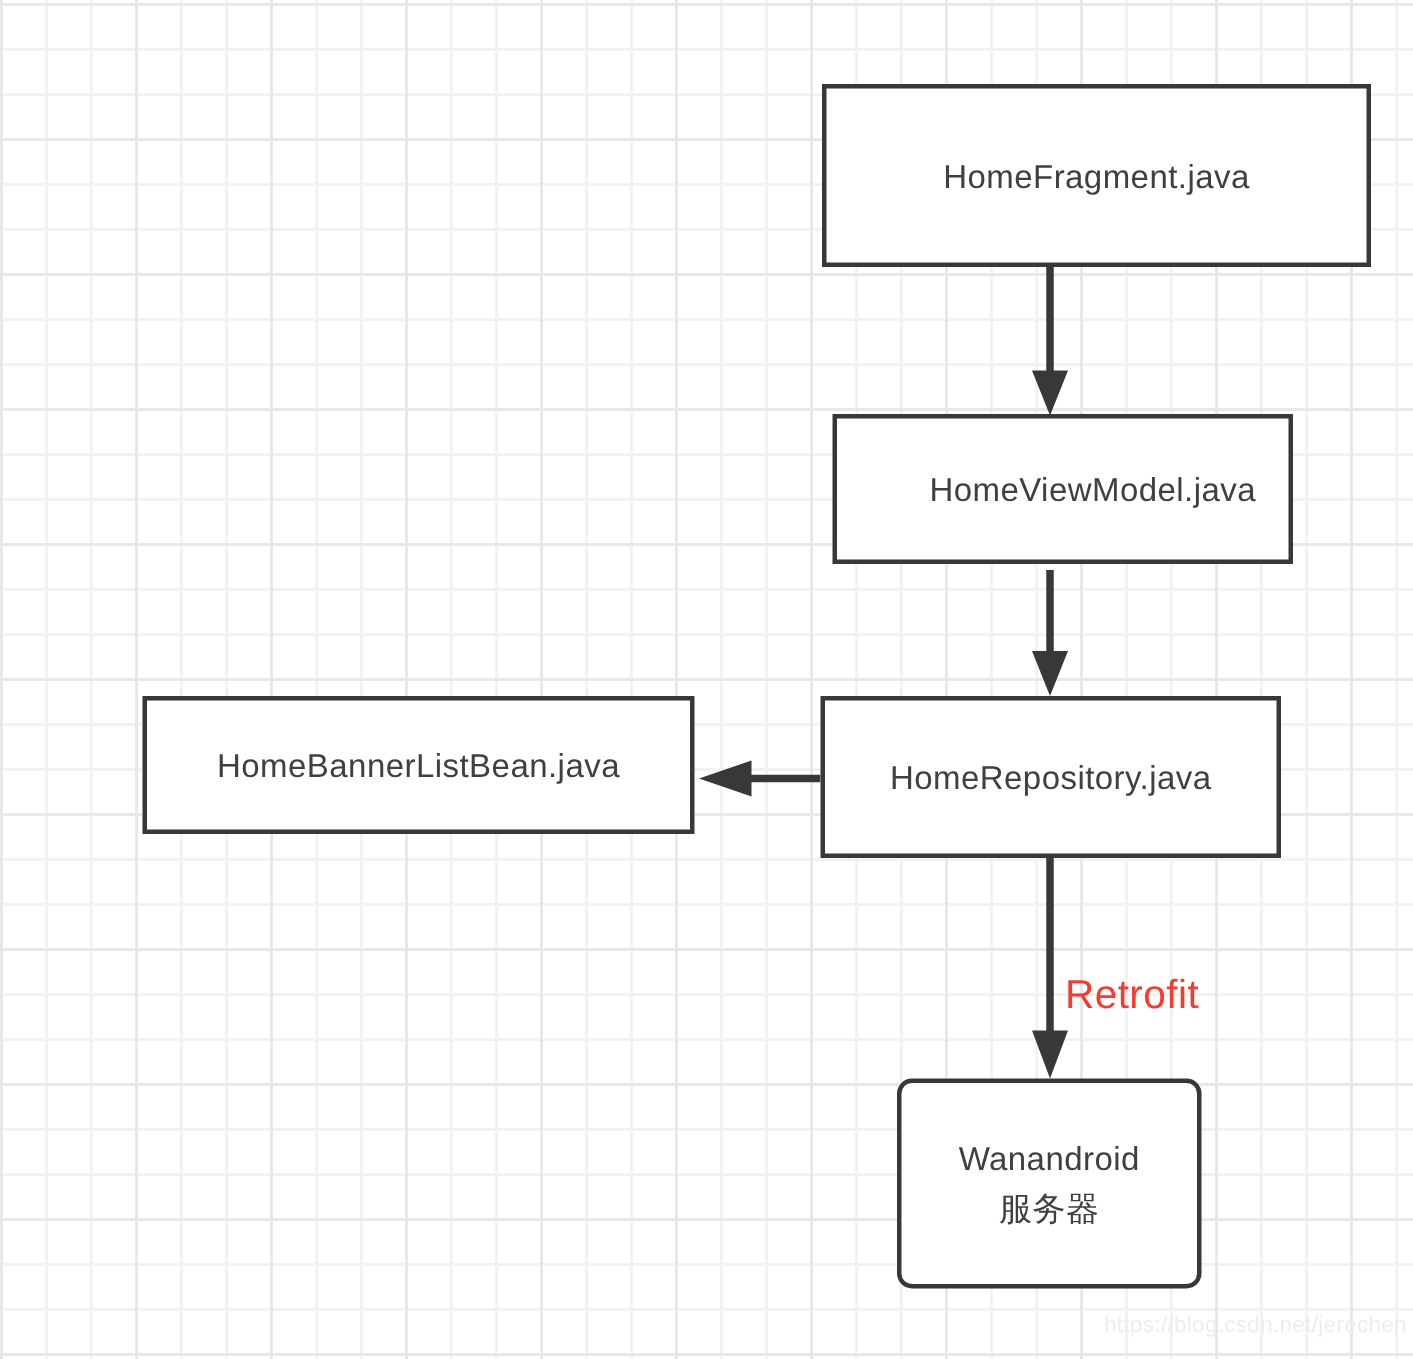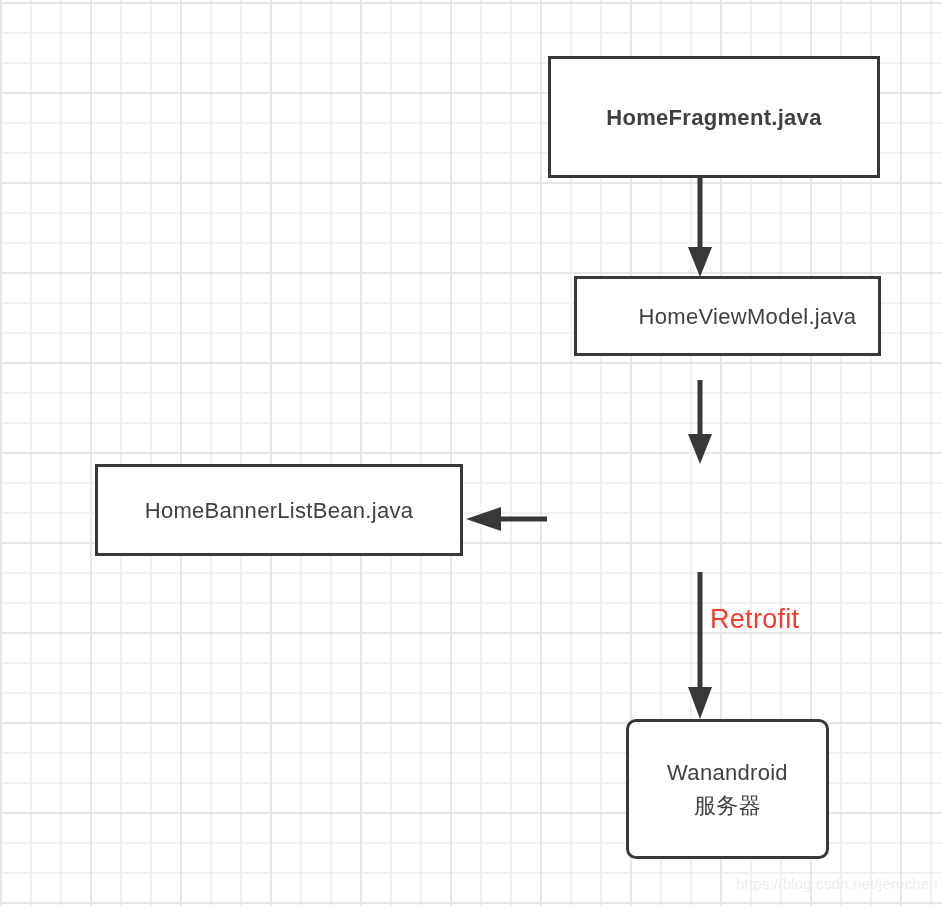--- a/index.html
+++ b/index.html
@@ -23,28 +23,28 @@
   }
   .arrows{position:absolute; left:0; top:0; width:942px; height:906px;}
   .arrows line{stroke:var(--arrow); stroke-width:5;}
   .arrows polygon{fill:var(--arrow);}
   .node{
     position:absolute; box-sizing:border-box;
     background:var(--node-bg); border:3px solid var(--border);
     display:flex; align-items:center; justify-content:center;
     text-align:center; font-size:22px; line-height:33px; letter-spacing:0.3px;
   }
-  .node.rounded{border-radius:10px;margin-left:28px;}
-  #n-fragment  {left:548px; top:56px;  width:332px; height:122px;font-weight:bold;}
-  #n-viewmodel {left:574px; top:276px; width:307px; height:80px;padding-left:40px;}
+  .node.rounded{border-radius:10px;}
+  #n-fragment  {left:548px; top:56px;  width:366px; height:122px;}
+  #n-viewmodel {left:555px; top:276px; width:307px; height:100px;padding-left:40px;}
   #n-repository{left:547px; top:464px; width:307px; height:108px;}
   #n-beans     {left:95px;  top:464px; width:368px; height:92px;}
   #n-server    {left:598px; top:719px; width:203px; height:140px;}
   .edge-label{
-    position:absolute; left:710px; top:604px;
+    position:absolute; left:710px; top:648px;
     color:var(--retrofit); font-size:27px; letter-spacing:0.3px;
   }
   .watermark{
     position:absolute; right:4px; top:875px;
     color:var(--watermark); font-size:15px; letter-spacing:0.2px;
   }
 </style>
 </head>
 <body>
 
@@ -74,20 +74,23 @@
   </svg>
 
   <div class="node" id="n-fragment">
     <span>HomeFragment.java</span>
   </div>
 
   <div class="node" id="n-viewmodel">
     <span>HomeViewModel.java</span>
   </div>
 
+  <div class="node" id="n-repository">
+    <span>HomeRepository.java</span>
+  </div>
 
   <div class="node" id="n-beans">
     <span>
       <span>HomeBannerListBean.java</span><br>
     </span>
   </div>
 
   <div class="node rounded" id="n-server">
     <span>
       <span>Wanandroid</span><br>

